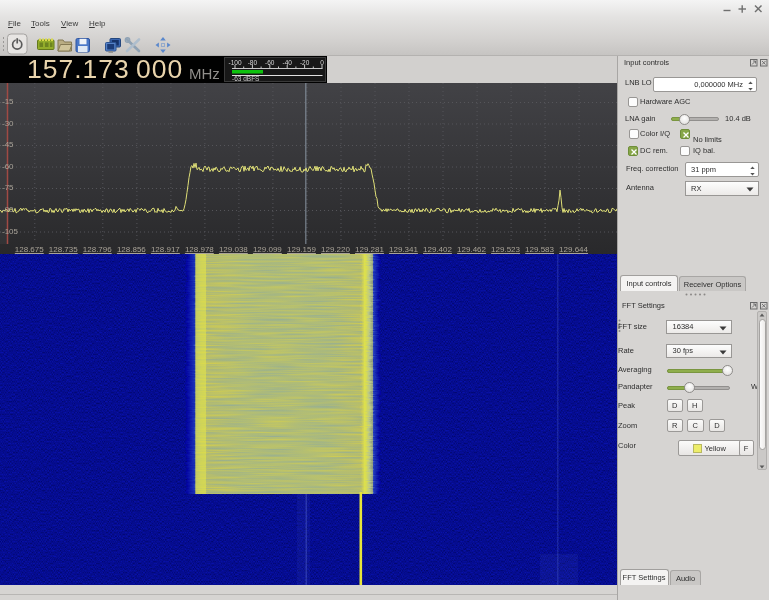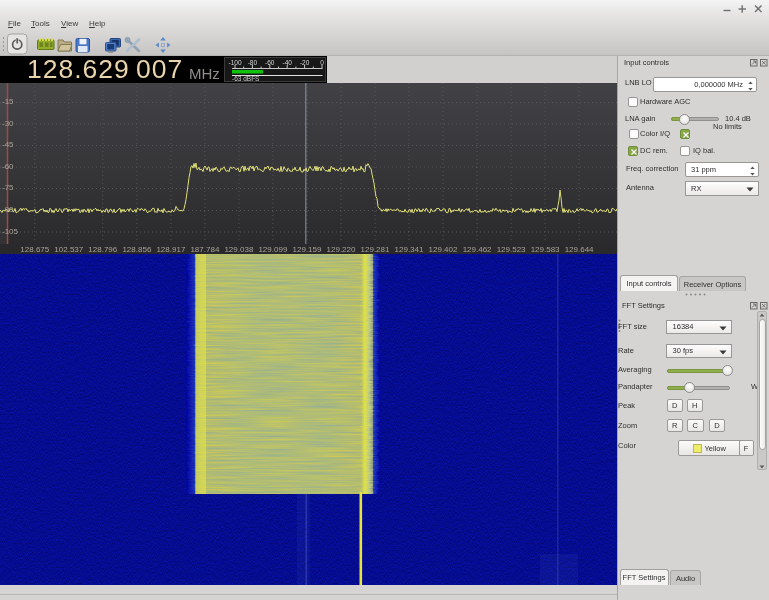--- a/index.html
+++ b/index.html
@@ -15,21 +15,21 @@
   background-image:radial-gradient(circle, #9a9896 0.8px, transparent 1px);
   background-size:3px 4px; }
 #freqrow { left:0; top:56px; width:617px; height:27px; background:#d2d0ce; }
 #freqbox { left:0; top:0; width:327px; height:27px; background:#010101; }
 #freqdigits { left:27px; top:0px; font-size:26.5px; color:#e9d4ac; letter-spacing:1px; line-height:27px;}
 #freqmhz { left:189px; top:10px; font-size:15px; color:#8f8d8a; line-height:15px;}
 #meter { left:224px; top:1px; width:102px; height:25px; background:#181818; border:1px solid #3a3a3a; }
 #spectrum { left:0; top:83px; width:617px; height:171px;
   background:linear-gradient(#424246, #29292b); overflow:hidden; }
 .ylab { position:absolute; left:2px; font-size:8px; color:#a9a398; line-height:8.5px;}
-.xlab { position:absolute; top:161.5px; font-size:8px; color:#a9a398; width:40px; margin-left:-20px; text-align:center; line-height:9px;}
+.xlab { position:absolute; top:161.5px; font-size:8px; color:#a9a398; width:40px; margin-left:-20px; line-height:9px;text-decoration:underline;}
 #waterfall { left:0; top:254px; width:617px; height:331px; background:#0101a0; overflow:hidden; }
 #bottomstrip { left:0; top:585px; width:769px; height:15px; background:#d6d4d2; }
 #statusline { left:0; top:594px; width:769px; height:1px; background:#b8b6b4; }
 #panel { left:617px; top:56px; width:152px; height:544px; background:#d6d4d2; border-left:1px solid #a8a6a4; }
 .plabel { position:absolute; font-size:7.5px; color:#2e2e2e; white-space:nowrap; line-height:9px;}
 .rlab { left:0; width:43.5px; text-align:left; }
 .ptitle { position:absolute; font-size:7.5px; color:#2e2e2e; line-height:9px;}
 .spin { position:absolute; background:#fff; border:1px solid #999795; border-radius:2px; font-size:7.5px; color:#2e2e2e; }
 .combo { position:absolute; background:linear-gradient(#fdfdfd,#eceae8); border:1px solid #999795; border-radius:0; font-size:7.5px; color:#2e2e2e; }
 .btn { position:absolute; background:linear-gradient(#fbfbfa,#e8e6e4); border:1px solid #9b9997; border-radius:2px; font-size:7.5px; color:#2e2e2e; text-align:center; }
@@ -88,21 +88,21 @@
 <path d="M163 20 l2.8 -3.6 l-5.6 0 z" fill="#5a88cc"></path>
 <path d="M155.5 12 l3.4 2.6 l0 -5.2 z" fill="#5a88cc"></path>
 <path d="M170.5 12 l-3.4 2.6 l0 -5.2 z" fill="#5a88cc"></path>
 <rect x="161.5" y="10.5" width="3" height="3" fill="none" stroke="#5a88cc" stroke-width="1" stroke-dasharray="1,1"></rect>
 </svg>
   </div>
 </div>
 
 <div id="freqrow" class="abs">
   <div id="freqbox" class="abs">
-    <div id="freqdigits" class="abs">128.629 007</div>
+    <div id="freqdigits" class="abs">157.173 000</div>
     <div id="freqmhz" class="abs">MHz</div>
     <div id="meter" class="abs">
 <svg width="101" height="23" style="position:absolute;left:0;top:0">
 <text x="10.0" y="7" font-size="6.5" fill="#d8d8d8" text-anchor="middle" font-family="Liberation Sans">-100</text>
 <text x="27.4" y="7" font-size="6.5" fill="#d8d8d8" text-anchor="middle" font-family="Liberation Sans">-80</text>
 <text x="44.8" y="7" font-size="6.5" fill="#d8d8d8" text-anchor="middle" font-family="Liberation Sans">-60</text>
 <text x="62.2" y="7" font-size="6.5" fill="#d8d8d8" text-anchor="middle" font-family="Liberation Sans">-40</text>
 <text x="79.6" y="7" font-size="6.5" fill="#d8d8d8" text-anchor="middle" font-family="Liberation Sans">-20</text>
 <text x="97.0" y="7" font-size="6.5" fill="#d8d8d8" text-anchor="middle" font-family="Liberation Sans">0</text>
 <line x1="7" y1="10.5" x2="97.5" y2="10.5" stroke="#c8c8c8" stroke-width="1"></line>
@@ -157,25 +157,25 @@
 <path d="M0,210.3 L1,210.8 L2,212.5 L3,210.3 L4,210.5 L5,210.9 L6,209.0 L7,210.6 L8,211.1 L9,211.8 L10,208.6 L11,209.6 L12,208.6 L13,211.9 L14,211.4 L15,208.4 L16,212.7 L17,212.6 L18,211.2 L19,211.0 L20,208.9 L21,208.3 L22,210.6 L23,208.5 L24,209.1 L25,209.3 L26,208.3 L27,210.3 L28,210.2 L29,212.1 L30,210.6 L31,211.1 L32,210.5 L33,211.2 L34,210.3 L35,209.5 L36,212.8 L37,212.8 L38,212.1 L39,211.5 L40,209.7 L41,209.3 L42,209.5 L43,208.5 L44,211.7 L45,210.0 L46,212.1 L47,210.0 L48,212.6 L49,212.1 L50,208.2 L51,209.2 L52,212.4 L53,210.4 L54,212.7 L55,210.0 L56,208.5 L57,211.1 L58,211.8 L59,209.4 L60,208.6 L61,209.7 L62,212.6 L63,211.7 L64,208.7 L65,209.3 L66,208.7 L67,208.5 L68,211.9 L69,209.0 L70,210.8 L71,210.3 L72,209.1 L73,211.6 L74,208.8 L75,211.2 L76,208.7 L77,210.1 L78,209.2 L79,209.4 L80,212.7 L81,211.9 L82,209.6 L83,212.3 L84,209.2 L85,210.0 L86,212.1 L87,211.2 L88,208.7 L89,212.8 L90,209.2 L91,209.4 L92,211.8 L93,209.7 L94,209.6 L95,208.5 L96,208.6 L97,210.9 L98,209.3 L99,211.0 L100,209.9 L101,210.3 L102,212.6 L103,210.4 L104,210.8 L105,212.2 L106,209.0 L107,208.9 L108,212.4 L109,212.0 L110,209.3 L111,209.1 L112,211.6 L113,212.5 L114,209.1 L115,212.6 L116,212.3 L117,211.0 L118,210.1 L119,208.7 L120,208.4 L121,212.6 L122,209.3 L123,211.4 L124,209.4 L125,212.0 L126,210.9 L127,209.5 L128,209.0 L129,211.5 L130,208.5 L131,209.3 L132,210.8 L133,212.1 L134,211.0 L135,209.5 L136,212.4 L137,209.1 L138,208.3 L139,209.4 L140,210.3 L141,208.5 L142,209.0 L143,209.9 L144,210.8 L145,208.8 L146,209.9 L147,212.3 L148,212.7 L149,211.2 L150,211.4 L151,210.9 L152,208.8 L153,208.4 L154,208.3 L155,212.4 L156,211.4 L157,212.6 L158,208.3 L159,211.1 L160,210.4 L161,211.6 L162,209.7 L163,212.8 L164,208.5 L165,210.7 L166,211.6 L167,212.3 L168,211.6 L169,211.4 L170,211.8 L171,212.4 L172,209.8 L173,211.4 L174,211.6 L175,210.0 L176,206.4 L177,208.1 L178,209.9 L179,210.1 L180,211.1 L181,210.0 L182,210.9 L183,211.0 L184,208.8 L185,204.6 L186,199.5 L187,192.5 L188,185.4 L189,177.6 L190,172.4 L191,166.5 L192,165.6 L193,168.1 L194,163.4 L195,167.6 L196,163.1 L197,169.6 L198,168.9 L199,167.3 L200,170.2 L201,169.0 L202,169.7 L203,171.6 L204,167.5 L205,166.0 L206,167.8 L207,170.1 L208,167.2 L209,167.0 L210,171.5 L211,170.0 L212,168.6 L213,171.4 L214,167.9 L215,170.0 L216,167.1 L217,168.6 L218,170.9 L219,171.6 L220,171.4 L221,168.3 L222,169.5 L223,167.9 L224,166.7 L225,169.0 L226,171.1 L227,171.2 L228,170.3 L229,171.8 L230,167.6 L231,166.9 L232,168.7 L233,167.6 L234,167.2 L235,168.5 L236,169.8 L237,169.0 L238,167.9 L239,171.1 L240,172.0 L241,168.7 L242,166.4 L243,166.1 L244,171.3 L245,166.2 L246,170.3 L247,169.4 L248,167.8 L249,170.8 L250,166.0 L251,166.7 L252,168.7 L253,166.1 L254,171.0 L255,167.4 L256,166.8 L257,166.2 L258,169.8 L259,168.7 L260,169.8 L261,170.0 L262,170.9 L263,171.8 L264,170.1 L265,167.1 L266,168.8 L267,167.0 L268,166.0 L269,168.8 L270,170.3 L271,167.0 L272,167.6 L273,168.0 L274,170.2 L275,169.1 L276,169.7 L277,170.6 L278,168.3 L279,170.8 L280,171.5 L281,166.4 L282,171.7 L283,170.4 L284,166.7 L285,168.7 L286,169.8 L287,171.5 L288,168.2 L289,169.4 L290,171.4 L291,170.8 L292,171.8 L293,168.8 L294,169.9 L295,167.2 L296,170.4 L297,171.0 L298,169.9 L299,170.3 L300,167.2 L301,171.5 L302,172.0 L303,172.0 L304,169.2 L305,170.8 L306,167.9 L307,171.5 L308,171.2 L309,168.1 L310,166.4 L311,168.6 L312,169.3 L313,170.7 L314,168.9 L315,166.1 L316,170.9 L317,166.3 L318,170.9 L319,167.0 L320,168.0 L321,170.8 L322,166.8 L323,166.8 L324,169.1 L325,170.4 L326,171.1 L327,170.2 L328,171.8 L329,169.0 L330,171.8 L331,166.4 L332,167.3 L333,169.2 L334,167.7 L335,170.4 L336,169.9 L337,169.1 L338,171.1 L339,169.4 L340,167.8 L341,168.3 L342,171.1 L343,171.5 L344,167.2 L345,171.2 L346,171.9 L347,169.2 L348,169.5 L349,167.1 L350,169.2 L351,169.0 L352,169.7 L353,166.1 L354,171.9 L355,169.1 L356,168.4 L357,170.9 L358,169.4 L359,168.9 L360,170.2 L361,166.3 L362,169.2 L363,168.5 L364,171.8 L365,171.6 L366,164.6 L367,165.8 L368,163.7 L369,165.6 L370,168.0 L371,168.5 L372,174.1 L373,178.6 L374,183.3 L375,190.2 L376,196.6 L377,198.6 L378,206.4 L379,208.3 L380,209.1 L381,209.2 L382,211.4 L383,209.7 L384,209.8 L385,211.1 L386,208.7 L387,211.6 L388,208.8 L389,210.5 L390,209.4 L391,209.1 L392,210.6 L393,210.2 L394,209.9 L395,210.1 L396,210.6 L397,208.9 L398,209.1 L399,211.1 L400,211.1 L401,210.6 L402,212.1 L403,211.0 L404,212.1 L405,209.3 L406,211.6 L407,211.9 L408,212.4 L409,209.7 L410,209.6 L411,212.4 L412,209.2 L413,212.8 L414,212.3 L415,208.8 L416,209.3 L417,211.5 L418,209.4 L419,208.6 L420,212.0 L421,210.1 L422,211.8 L423,208.8 L424,210.1 L425,211.4 L426,208.3 L427,209.1 L428,211.3 L429,212.4 L430,212.7 L431,208.7 L432,210.5 L433,211.7 L434,210.5 L435,211.4 L436,209.1 L437,208.5 L438,208.7 L439,208.4 L440,210.7 L441,210.6 L442,210.8 L443,208.9 L444,209.0 L445,209.1 L446,212.1 L447,212.8 L448,212.5 L449,208.6 L450,208.5 L451,212.6 L452,210.3 L453,211.7 L454,209.7 L455,210.3 L456,210.6 L457,210.2 L458,211.0 L459,208.3 L460,211.4 L461,212.1 L462,209.0 L463,210.3 L464,211.6 L465,210.1 L466,209.1 L467,209.0 L468,210.6 L469,208.3 L470,212.3 L471,211.9 L472,211.4 L473,212.2 L474,211.1 L475,210.1 L476,211.0 L477,210.5 L478,212.7 L479,211.9 L480,209.4 L481,212.4 L482,211.6 L483,211.8 L484,211.9 L485,210.1 L486,212.3 L487,212.2 L488,211.4 L489,211.7 L490,211.7 L491,210.1 L492,211.5 L493,208.5 L494,209.8 L495,210.4 L496,208.2 L497,209.8 L498,211.1 L499,211.1 L500,209.3 L501,212.5 L502,211.3 L503,209.8 L504,211.2 L505,210.8 L506,210.7 L507,210.0 L508,212.8 L509,211.2 L510,211.4 L511,211.7 L512,212.7 L513,208.3 L514,211.0 L515,211.6 L516,209.4 L517,210.0 L518,208.4 L519,209.1 L520,209.9 L521,208.7 L522,209.4 L523,212.4 L524,210.7 L525,210.5 L526,212.6 L527,210.8 L528,212.8 L529,211.1 L530,211.9 L531,208.6 L532,210.9 L533,211.7 L534,208.4 L535,212.5 L536,208.9 L537,210.4 L538,209.0 L539,210.5 L540,211.0 L541,208.5 L542,212.5 L543,210.1 L544,210.6 L545,211.0 L546,209.9 L547,209.5 L548,211.2 L549,210.8 L550,209.5 L551,211.5 L552,209.6 L553,208.3 L554,209.3 L555,208.4 L556,208.9 L557,211.7 L558,205.7 L559,200.2 L560,190.1 L561,197.7 L562,207.5 L563,212.5 L564,208.5 L565,212.4 L566,210.2 L567,210.4 L568,212.7 L569,209.3 L570,210.6 L571,212.5 L572,211.5 L573,210.4 L574,212.7 L575,212.0 L576,211.0 L577,208.7 L578,211.1 L579,210.3 L580,209.1 L581,208.4 L582,210.6 L583,208.8 L584,210.2 L585,211.3 L586,210.3 L587,209.4 L588,210.9 L589,210.1 L590,211.8 L591,210.6 L592,212.8 L593,212.6 L594,211.6 L595,209.3 L596,208.7 L597,212.3 L598,211.8 L599,211.1 L600,209.9 L601,209.4 L602,211.4 L603,210.8 L604,210.9 L605,211.1 L606,211.7 L607,209.1 L608,209.3 L609,212.7 L610,212.4 L611,212.2 L612,208.4 L613,208.5 L614,209.4 L615,210.2 L616,211.1 L617,208.7" transform="translate(0,-83)" fill="none" stroke="#dfdf77" stroke-width="1"></path>
 </svg>
 <div class="ylab" style="top:15.0px">-15</div>
 <div class="ylab" style="top:36.5px">-30</div>
 <div class="ylab" style="top:58.0px">-45</div>
 <div class="ylab" style="top:79.5px">-60</div>
 <div class="ylab" style="top:101.0px">-75</div>
 <div class="ylab" style="top:123.0px">-90</div>
 <div class="ylab" style="top:144.5px">-105</div>
 <div class="xlab" style="left:34.8px">128.675</div>
-<div class="xlab" style="left:68.8px">102.537</div>
+<div class="xlab" style="left:68.8px">128.735</div>
 <div class="xlab" style="left:102.8px">128.796</div>
 <div class="xlab" style="left:136.9px">128.856</div>
 <div class="xlab" style="left:170.9px">128.917</div>
-<div class="xlab" style="left:204.9px">187.784</div>
+<div class="xlab" style="left:204.9px">128.978</div>
 <div class="xlab" style="left:238.9px">129.038</div>
 <div class="xlab" style="left:272.9px">129.099</div>
 <div class="xlab" style="left:307.0px">129.159</div>
 <div class="xlab" style="left:341.0px">129.220</div>
 <div class="xlab" style="left:375.0px">129.281</div>
 <div class="xlab" style="left:409.0px">129.341</div>
 <div class="xlab" style="left:443.0px">129.402</div>
 <div class="xlab" style="left:477.1px">129.462</div>
 <div class="xlab" style="left:511.1px">129.523</div>
 <div class="xlab" style="left:545.1px">129.583</div>
@@ -266,21 +266,21 @@
 <div style="position:absolute;left:53px;top:61px;width:14px;height:4px;background:#8fae4c;border:1px solid #7a9640;border-radius:2px;"></div>
 <div style="position:absolute;left:60.5px;top:57.5px;width:11px;height:11px;background:radial-gradient(circle at 50% 35%,#ffffff,#dddbd9);border:1px solid #8e8c8a;border-radius:50%;"></div>
 <div class="plabel" style="left:107px;top:57.5px;">10.4 dB</div>
 <div class="cb" style="left:11px;top:72.5px;"></div>
 <div class="plabel" style="left:22px;top:72.5px;">Color I/Q</div>
 <div class="cbc" style="left:62px;top:72.5px;">
       <svg width="10" height="10" style="position:absolute;left:0;top:0">
         <path d="M2.5 2.5 l5 5 M7.5 2.5 l-5 5" stroke="#fff" stroke-width="1.3"></path>
       </svg>
     </div>
-<div class="plabel" style="left:75px;top:66px;margin-left:20px;">No limits</div>
+<div class="plabel" style="left:75px;top:79px;">No limits</div>
 <div class="cbc" style="left:10px;top:89.5px;">
       <svg width="10" height="10" style="position:absolute;left:0;top:0">
         <path d="M2.5 2.5 l5 5 M7.5 2.5 l-5 5" stroke="#fff" stroke-width="1.3"></path>
       </svg>
     </div>
 <div class="plabel" style="left:22px;top:89.5px;">DC rem.</div>
 <div class="cb" style="left:62px;top:89.5px;"></div>
 <div class="plabel" style="left:75px;top:89.5px;">IQ bal.</div>
 <div class="plabel" style="left:8px;top:108px;">Freq. correction</div>
 <div class="spin" style="left:67px;top:106px;width:74px;height:15px;">

